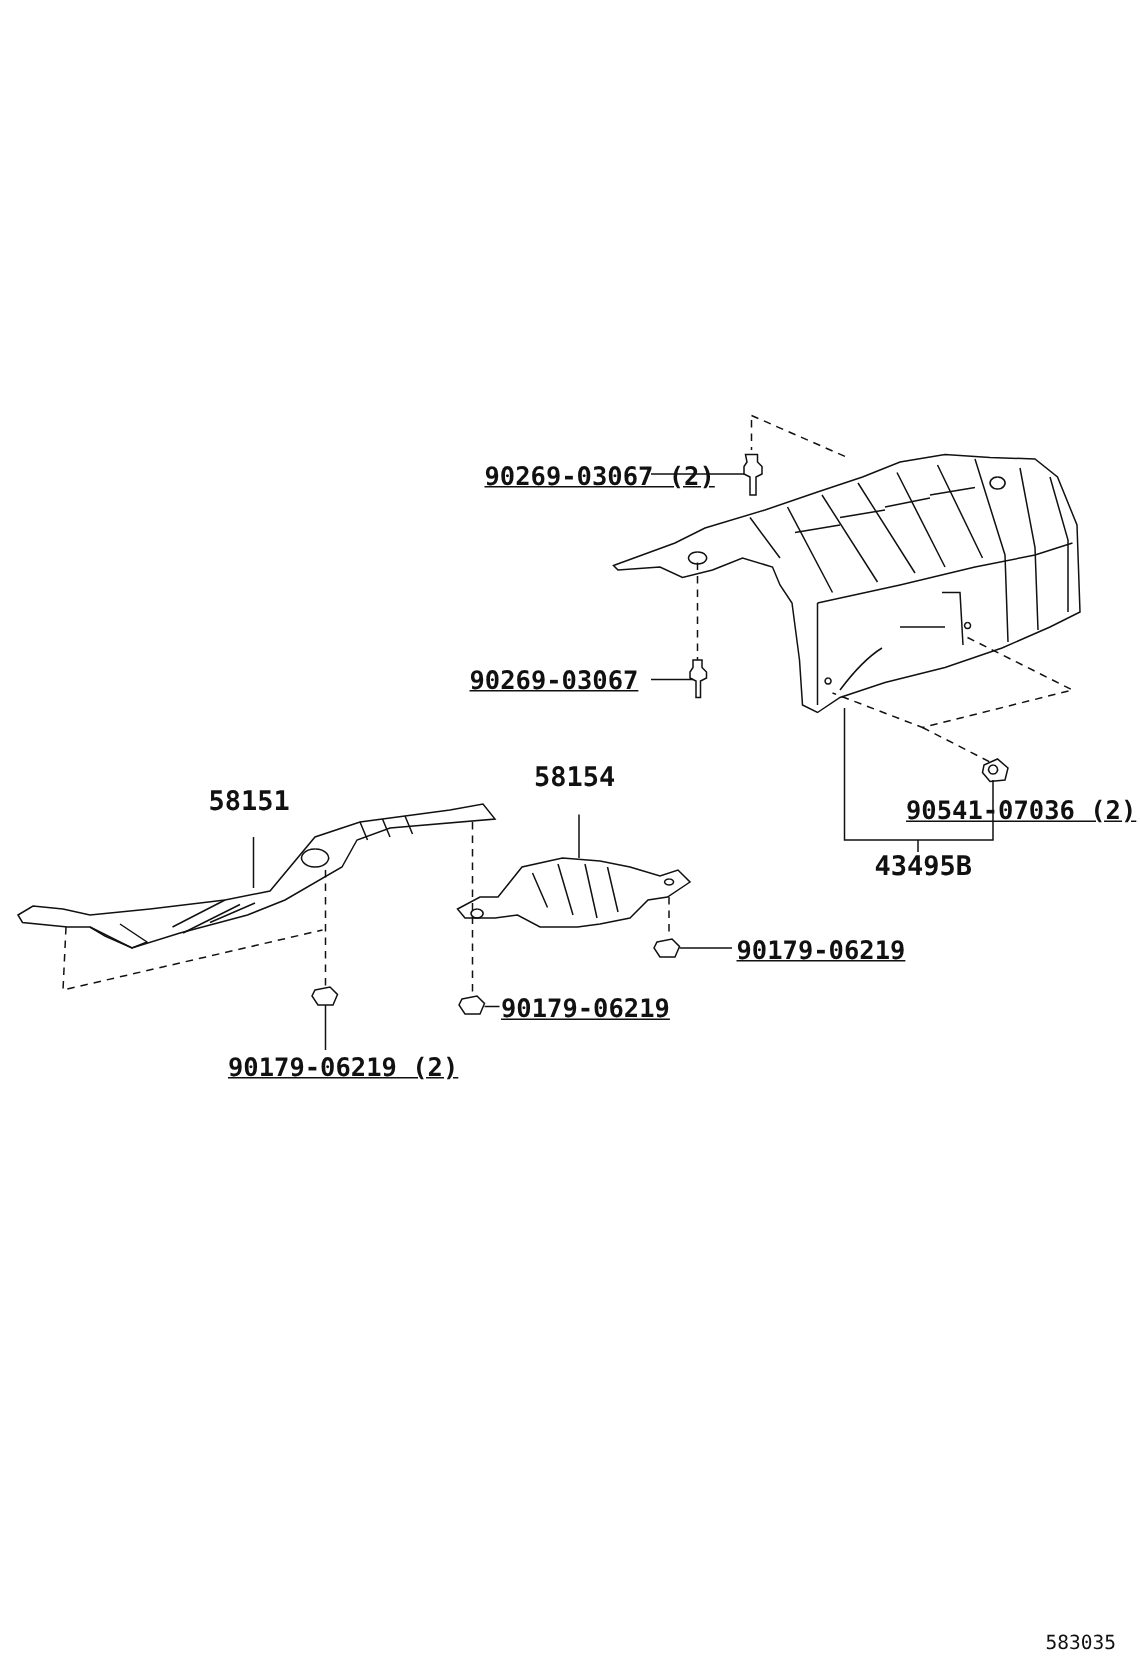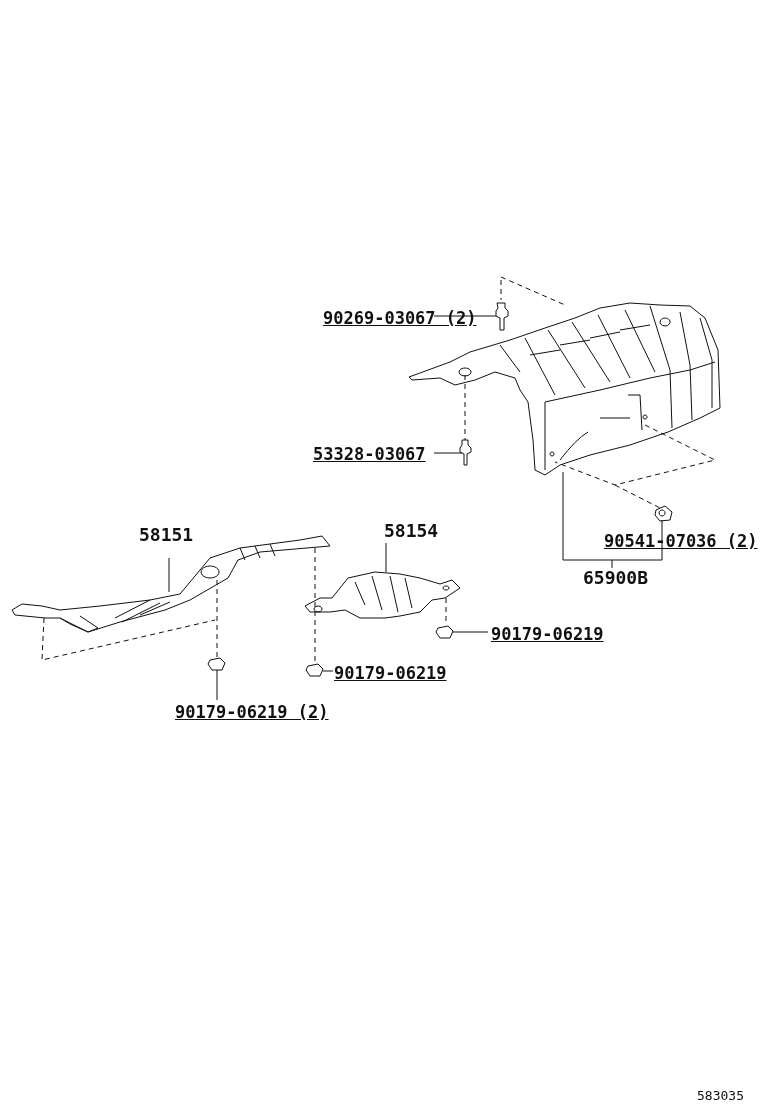--- a/index.html
+++ b/index.html
@@ -83,21 +83,21 @@
     <path d="M438 628 L448 626 L453 631 L450 638 L440 638 L436 632 Z"></path>
     <path d="M453 632 L488 632"></path>
   </g>
   <g>
     <path d="M308 666 L318 664 L323 669 L320 676 L310 676 L306 670 Z"></path>
     <path d="M323 671 L333 671"></path>
   </g>
 </svg>
 
 <div class="lbl pn" style="left:323px;top:308px;">90269-03067 (2)</div>
-<div class="lbl pn" style="left:313px;top:444px;">53328-03067</div>
+<div class="lbl pn" style="left:313px;top:444px;">90269-03067</div>
 <div class="lbl pn" style="left:604px;top:531px;text-align:right;">90541-07036 (2)</div>
-<div class="lbl big" style="left:583px;top:567px;">65900B</div>
+<div class="lbl big" style="left:583px;top:567px;">43495B</div>
 <div class="lbl big" style="left:139px;top:524px;">58151</div>
-<div class="lbl big" style="left:356px;top:520px;margin-left:28px;">58154</div>
+<div class="lbl big" style="left:356px;top:508px;">58154</div>
 <div class="lbl pn" style="left:491px;top:624px;">90179-06219</div>
 <div class="lbl pn" style="left:334px;top:663px;">90179-06219</div>
-<div class="lbl pn" style="left:175px;top:702px;">90179-06219 (2)</div>
+<div class="lbl pn" style="left:152px;top:702px;">90179-06219 (2)</div>
 <div class="lbl fig" style="left:697px;top:1088px;">583035</div>
 
 </body></html>

